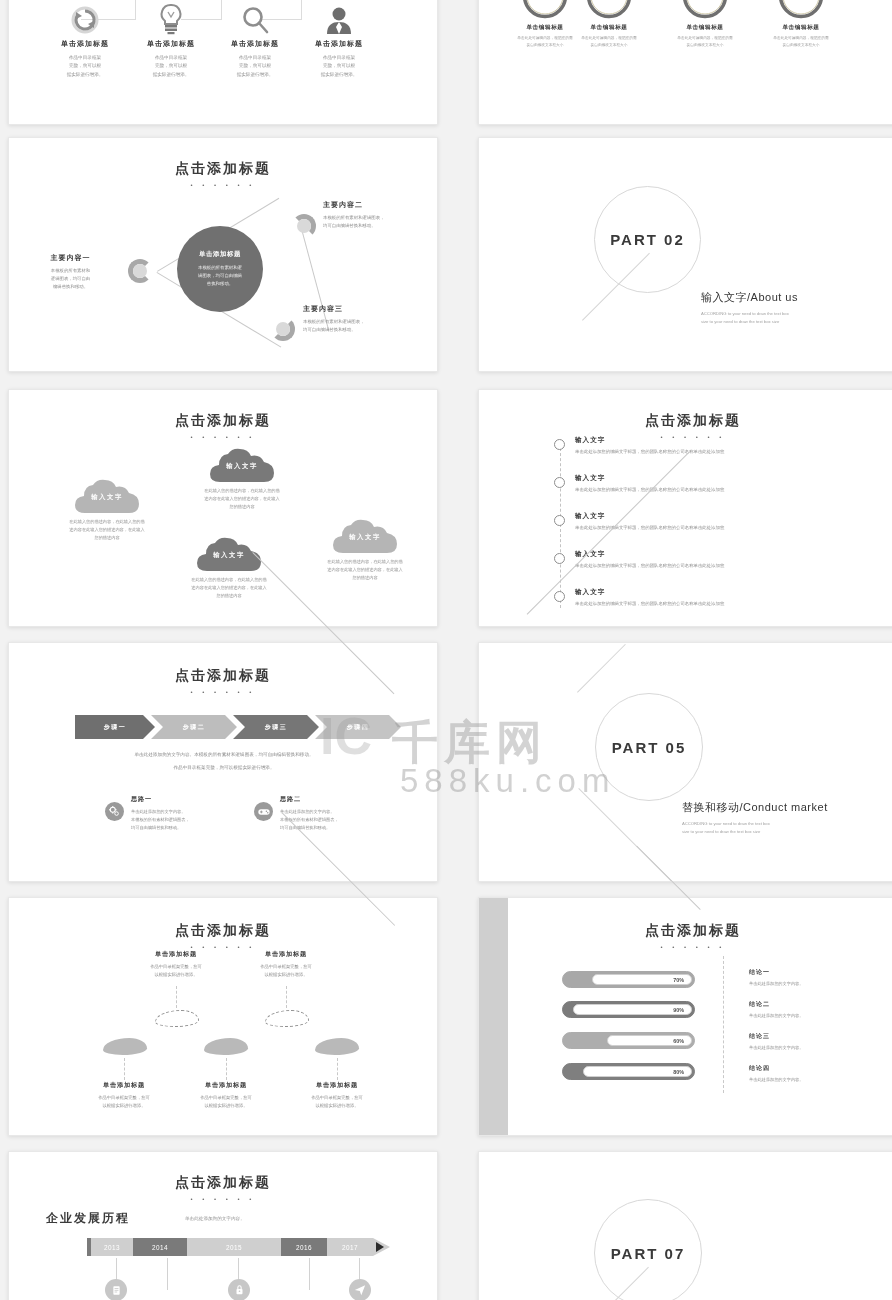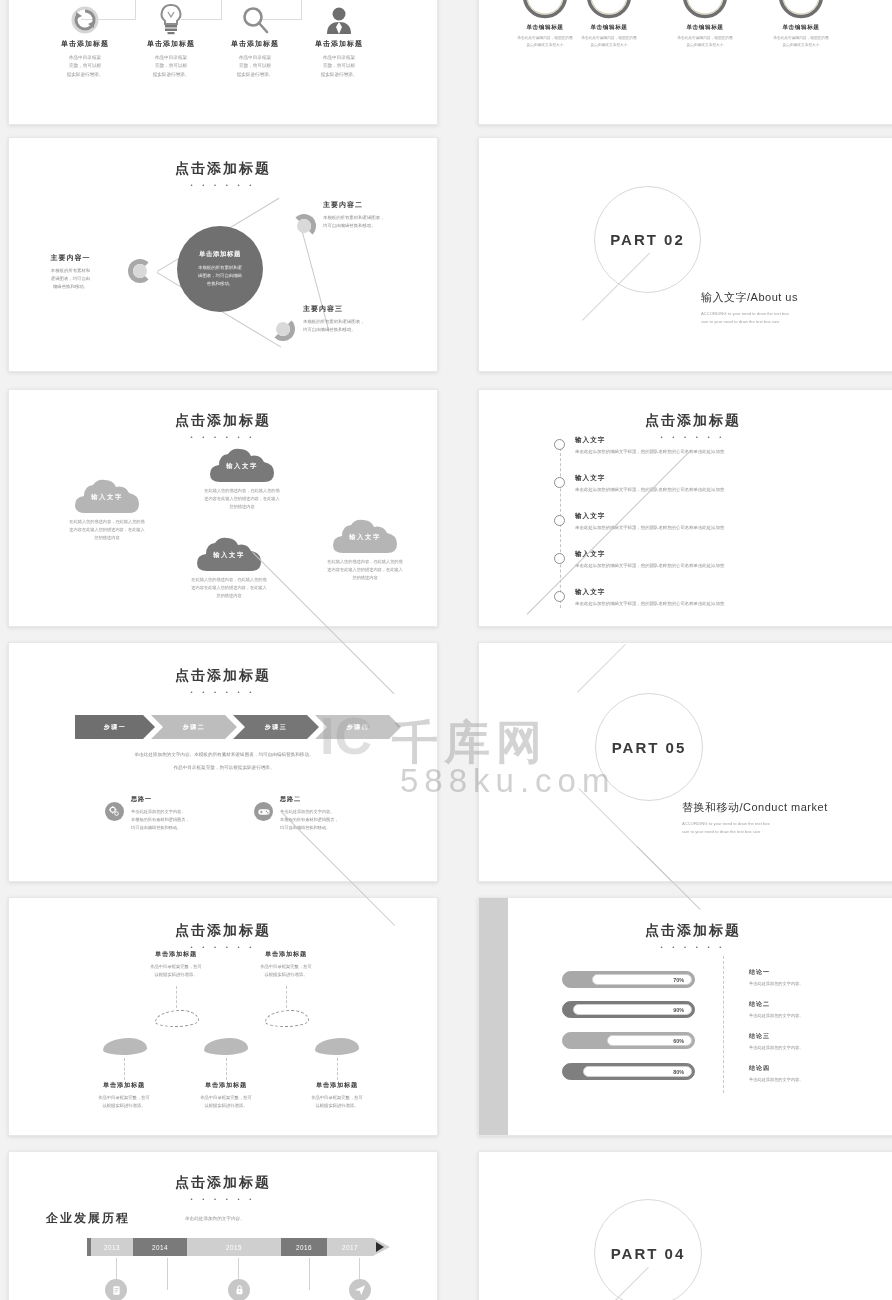--- a/index.html
+++ b/index.html
@@ -650,21 +650,21 @@
     </div>
     <div class="yr-ic" style="left:340px; top:127px;">
       <svg width="12" height="12" viewBox="0 0 14 14">
         <path d="M1 7 L13 1.5 L8.5 13 L6.8 8.2 Z" fill="#ffffff"></path>
       </svg>
     </div>
   </div>
 
   <div class="slide col-r" style="top:1151px; height:240px;">
     <div class="part-circle" style="left:115px; top:47px; width:108px; height:108px;">
-      <div class="part-num">PART 04</div>
+      <div class="part-num">PART 07</div>
     </div>
     <div class="part-diag" style="left:102px; top:182px; width:95px; transform:rotate(-45deg);"></div>
   </div>
 
   <div class="wm" style="left:320px; top:706px;">
     <span class="wm-logo">IC</span>
   </div>
   <div class="wm" style="left:392px; top:712px;">
     <span class="wm-cn">千库网</span>
   </div>

